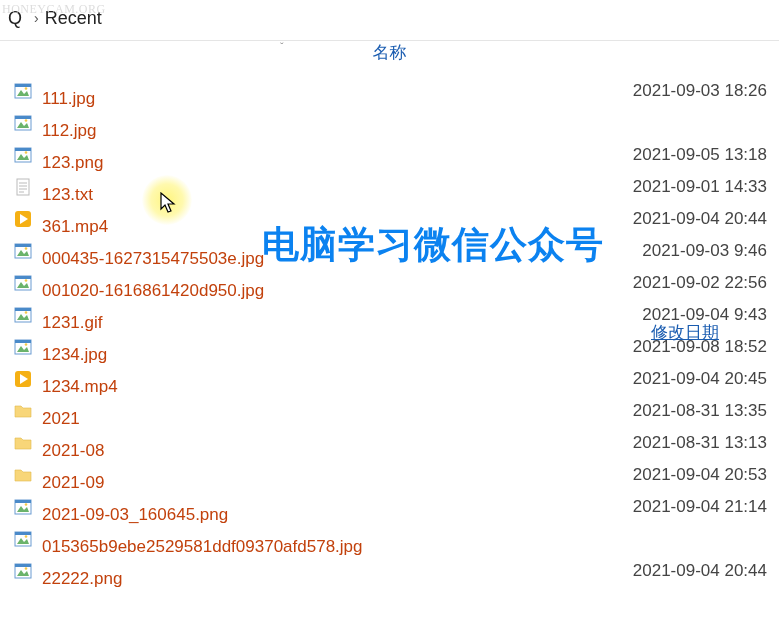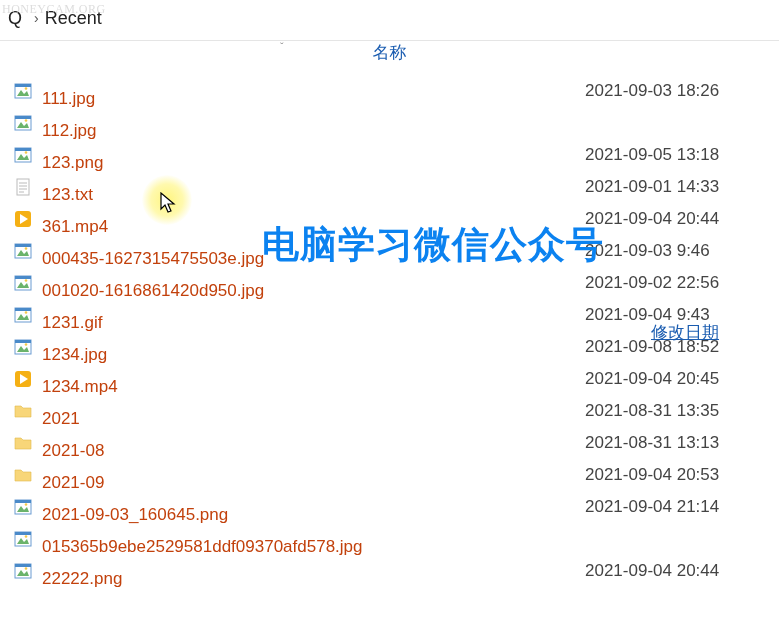--- a/index.html
+++ b/index.html
@@ -91,21 +91,21 @@
       color: #c2410c;
       font-size: 17px;
       white-space: nowrap;
       overflow: hidden;
       margin-top: 16px;
     }
     .file-date {
       color: #444;
       font-size: 17px;
       width: 182px;
-      text-align: left;
+      text-align: right;
       flex-shrink: 0;
     }
     .cursor-highlight {
       position: absolute;
       left: 142px;
       top: 175px;
       width: 50px;
       height: 50px;
       background: radial-gradient(circle, rgba(255,245,120,0.95) 0%, rgba(255,245,120,0.6) 45%, rgba(255,245,120,0) 72%);
       border-radius: 50%;

